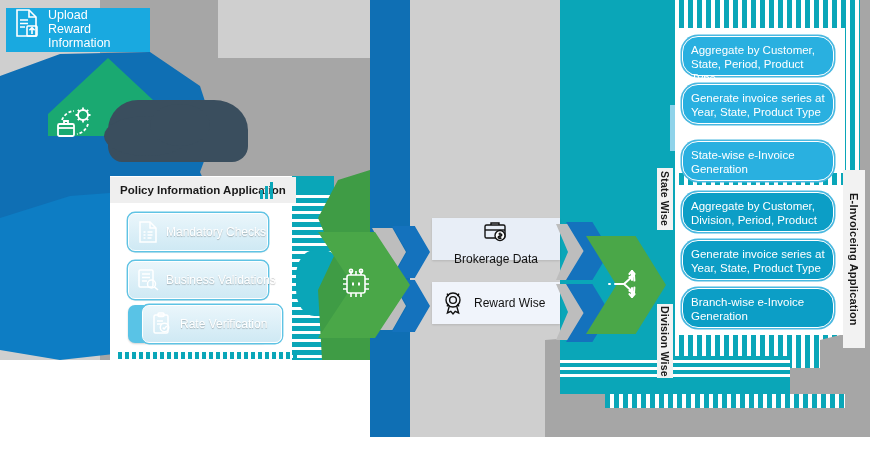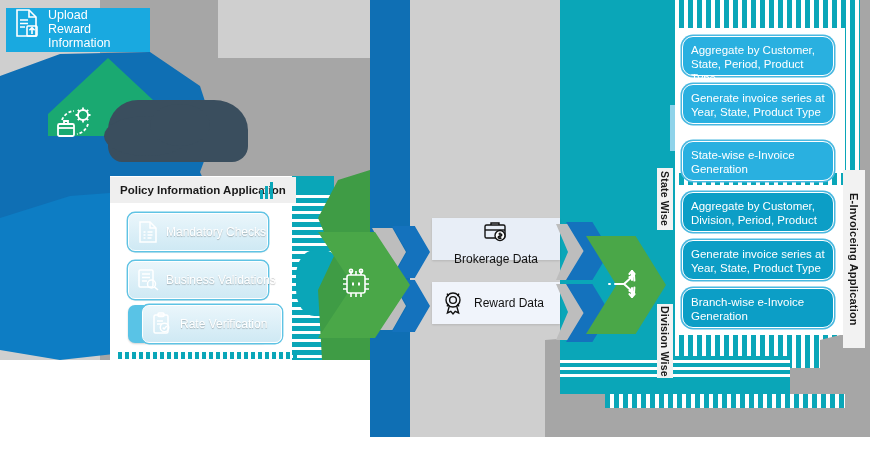--- a/index.html
+++ b/index.html
@@ -78,21 +78,21 @@
   #rp-teal-solid{left:190px;top:378px;width:230px;height:16px;background:#0aa6b8;}
   #rp-dash-bottom{left:235px;top:394px;width:240px;height:14px;
       background:repeating-linear-gradient(to right,#0aa6b8 0 5px,#ffffff 5px 9px);}
   #rp-lightblue{left:300px;top:105px;width:130px;height:46px;background:#8fd3ea;}
 
   
   .rcard{position:absolute;background:#ffffff;}
   #rcard-state{left:305px;top:28px;width:170px;height:145px;}
   #rcard-div{left:305px;top:185px;width:170px;height:150px;}
 
-  .rchip{position:absolute;left:312px;width:152px;border-radius:11px;
+  .rchip{position:absolute;left:312px;width:152px;border-radius:16px;
       border:1.5px solid #ffffff;box-shadow:0 0 0 1.5px #49b8e0;
       color:#ffffff;font-size:11.5px;line-height:14px;
       padding:6px 8px;box-sizing:border-box;}
   .rchip.state{background:#29b0e0;}
   .rchip.divi{background:#0c9ec6;}
   .rchip.h2{height:40px;} .rchip.h1{height:40px;}
 
   .vtab{position:absolute;background:#f2f2f2;color:#1a1a1a;
       font-size:10.5px;font-weight:bold;letter-spacing:.2px;
       writing-mode:vertical-rl;text-orientation:mixed;
@@ -277,21 +277,21 @@
 
   <div class="dchip" style="top:282px;background:#f0f4fb;">
     <span class="icon-wrap">
       <svg class="glyph" width="26" height="26" viewBox="0 0 26 26" fill="none" stroke="#111111" stroke-width="1.4">
         <circle cx="13" cy="10" r="7"></circle>
           <circle cx="13" cy="10" r="3.4"></circle>
         <path d="M7 3.6l1.6 2.4M19 3.6l-1.6 2.4M7 16.4l1.6-2.4M19 16.4l-1.6-2.4"></path>
         <path d="M9.4 15.6L7.4 23l3.4-1.7L13 24l2.2-2.7 3.4 1.7-2-7.4"></path>
       </svg>
     </span>
-    <span class="lbl">Reward Data</span>
+    <span class="lbl">Reward Wise</span>
   </div>
 
   <div class="chev chev-grey" style="left:556px;top:224px;width:30px;height:56px;"></div>
   <div class="chev chev-grey" style="left:556px;top:284px;width:30px;height:56px;"></div>
   <div class="chev chev-blue" style="left:566px;top:222px;width:44px;height:58px;"></div>
   <div class="chev chev-blue" style="left:566px;top:284px;width:44px;height:58px;"></div>
 
   <div class="greenchev" style="left:586px;top:236px;width:80px;height:98px;"></div>
   <div class="abs" style="left:606px;top:262px;width:40px;height:44px;">
     <svg class="glyph" width="40" height="44" viewBox="0 0 40 44" fill="none" stroke="#ffffff" stroke-width="2" stroke-linecap="round">

